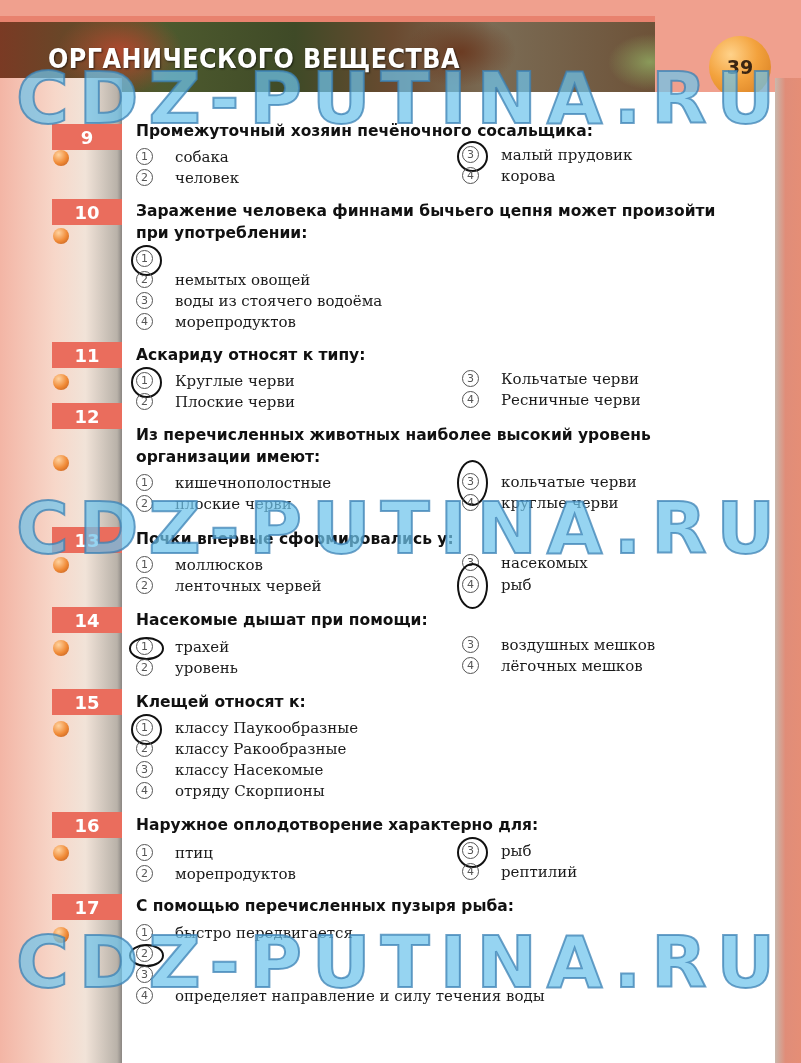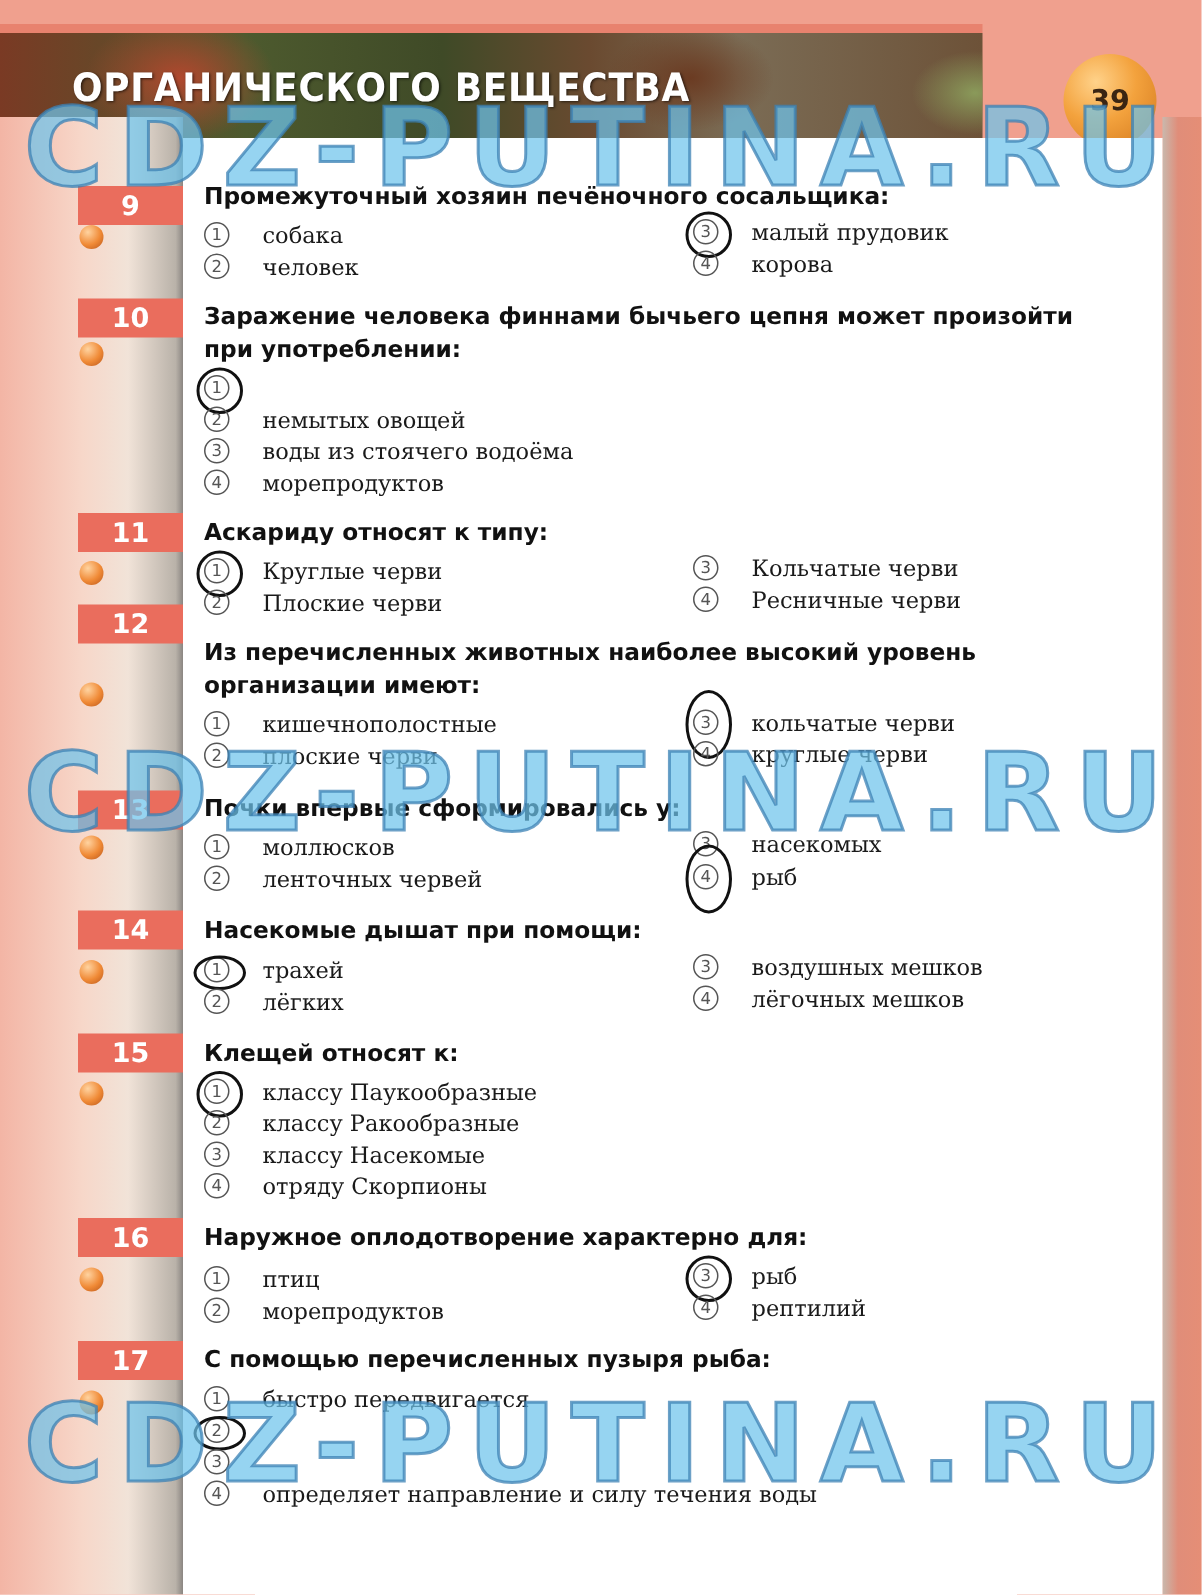--- a/index.html
+++ b/index.html
@@ -215,21 +215,21 @@
 <div class="q">
   <div class="q-num" style="top:607px">14</div>
   <div class="q-ball" style="top:640px"></div>
   <div class="q-text" style="top:609px">Насекомые дышат при помощи:</div>
   <div class="opt" style="left:136px;top:636px">
       <span class="opt-num marked flat">1</span>
       <span>трахей</span>
     </div>
   <div class="opt" style="left:136px;top:657px">
       <span class="opt-num">2</span>
-      <span>лёгких</span>
+      <span>уровень</span>
     </div>
   <div class="opt" style="left:462px;top:634px">
       <span class="opt-num">3</span>
       <span>воздушных мешков</span>
     </div>
   <div class="opt" style="left:462px;top:655px">
       <span class="opt-num">4</span>
       <span>лёгочных мешков</span>
     </div>
 </div>

